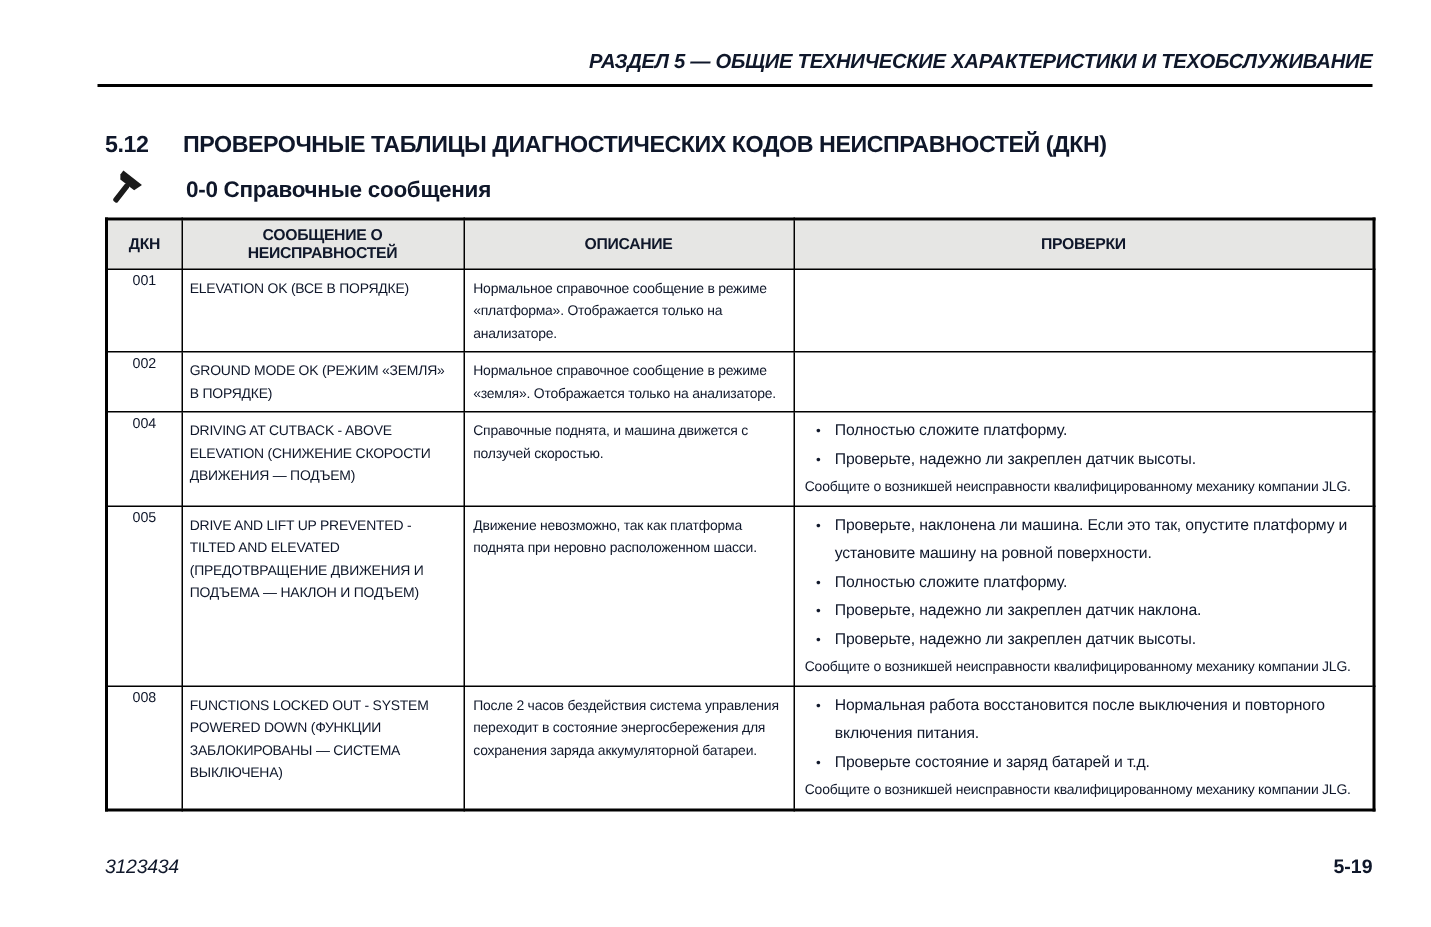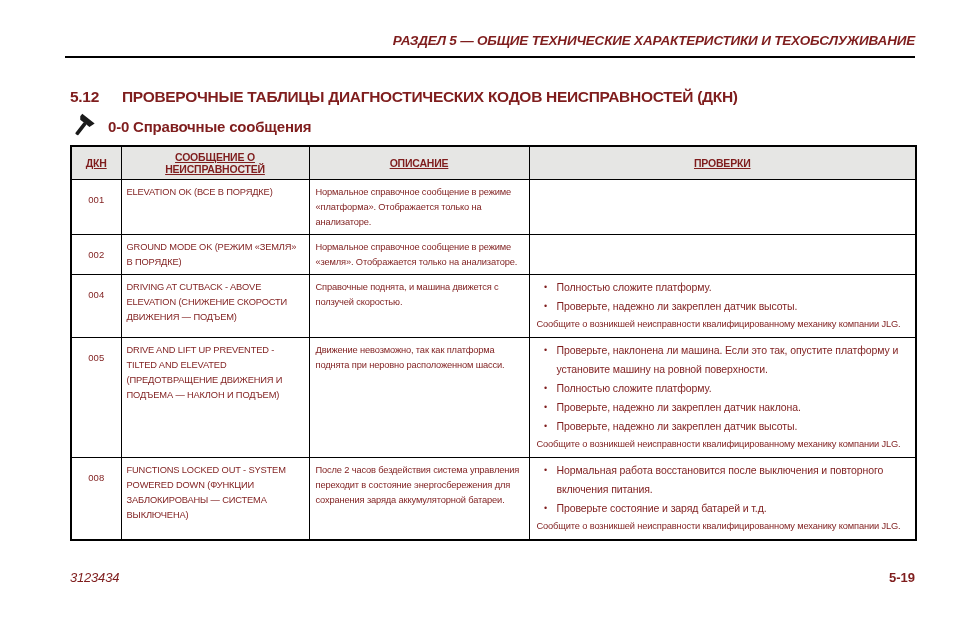--- a/index.html
+++ b/index.html
@@ -1,19 +1,19 @@
 <!DOCTYPE html>
 <html><head>
 <meta charset="utf-8">
 <style>
   * { margin:0; padding:0; box-sizing:border-box; }
   html,body { background:#9a9a9a; }
   .page {
     width:954px; height:618px; position:relative;
-    background:#ffffff; color:#7f1d1d;
+    background:#ffffff; color:#0f172a;
     font-family:"Liberation Sans","DejaVu Sans",sans-serif;
     overflow:hidden;
   }
   
   .running-header {
     position:absolute; top:33px; left:68px; right:39px;
     text-align:right; font-size:13.5px; font-weight:bold; font-style:italic;
     letter-spacing:-0.2px; white-space:nowrap;
   }
   .header-rule {
@@ -23,39 +23,39 @@
   
   .section-heading {
     position:absolute; top:88px; left:70px; right:39px;
     display:flex; font-weight:bold; font-size:15.5px; letter-spacing:-0.3px;
     white-space:nowrap;
   }
   .section-number { width:52px; flex:0 0 52px; }
   
   .subsection {
     position:absolute; top:113px; left:70px;
-    display:flex; align-items:center; gap:12px;
+    display:flex; align-items:center; gap:28px;
     font-weight:bold; font-size:15px; letter-spacing:-0.2px;
   }
   .hammer-wrap { width:26px; height:26px; display:flex; align-items:center; justify-content:center; }
   
   .dtc-table {
     position:absolute; top:145px; left:70px; width:845px;
     border-collapse:collapse; table-layout:fixed;
     border:2px solid #000;
   }
   .dtc-table th, .dtc-table td {
     border:1px solid #000; vertical-align:top; overflow:hidden;
   }
   .dtc-table thead th {
     background:#e6e6e4; font-size:10.5px; font-weight:bold;
     text-align:center; vertical-align:middle; padding:4px 4px;
-    letter-spacing:-0.2px; height:27px;text-decoration:underline;
-  }
-  td.cell-code { text-align:center; font-size:9.5px; padding-top:14px; letter-spacing:0; }
+    letter-spacing:-0.2px; height:27px;
+  }
+  td.cell-code { text-align:center; font-size:9.5px; padding-top:2px; letter-spacing:0; }
   td.cell-message { font-size:9.3px; line-height:15px; padding:5px 4px 4px 5px; letter-spacing:-0.15px; }
   td.cell-description { font-size:9.3px; line-height:15px; padding:5px 5px 4px 6px; letter-spacing:-0.15px; }
   td.cell-checks { font-size:10.5px; padding:3px 8px 3px 5px; }
   .check-item { display:flex; line-height:19px; }
   .check-item .bullet { flex:0 0 22px; text-align:center; font-size:9px; line-height:19px; }
   .check-item .check-text { flex:1; letter-spacing:-0.1px; }
   .cell-note { font-size:9.3px; line-height:15px; padding:1px 0 2px 2px; letter-spacing:-0.15px; }
   
   .footer-left {
     position:absolute; left:70px; top:570px;

